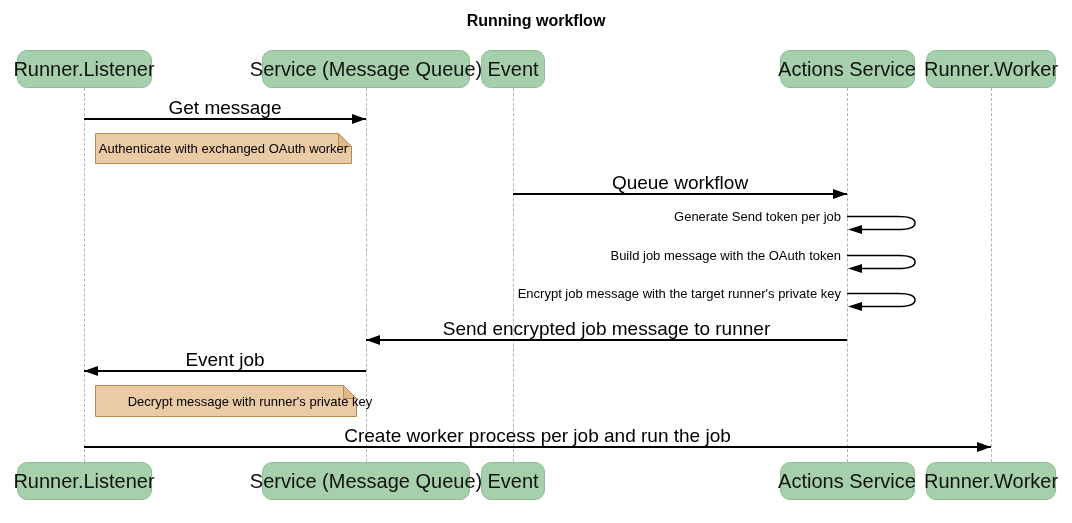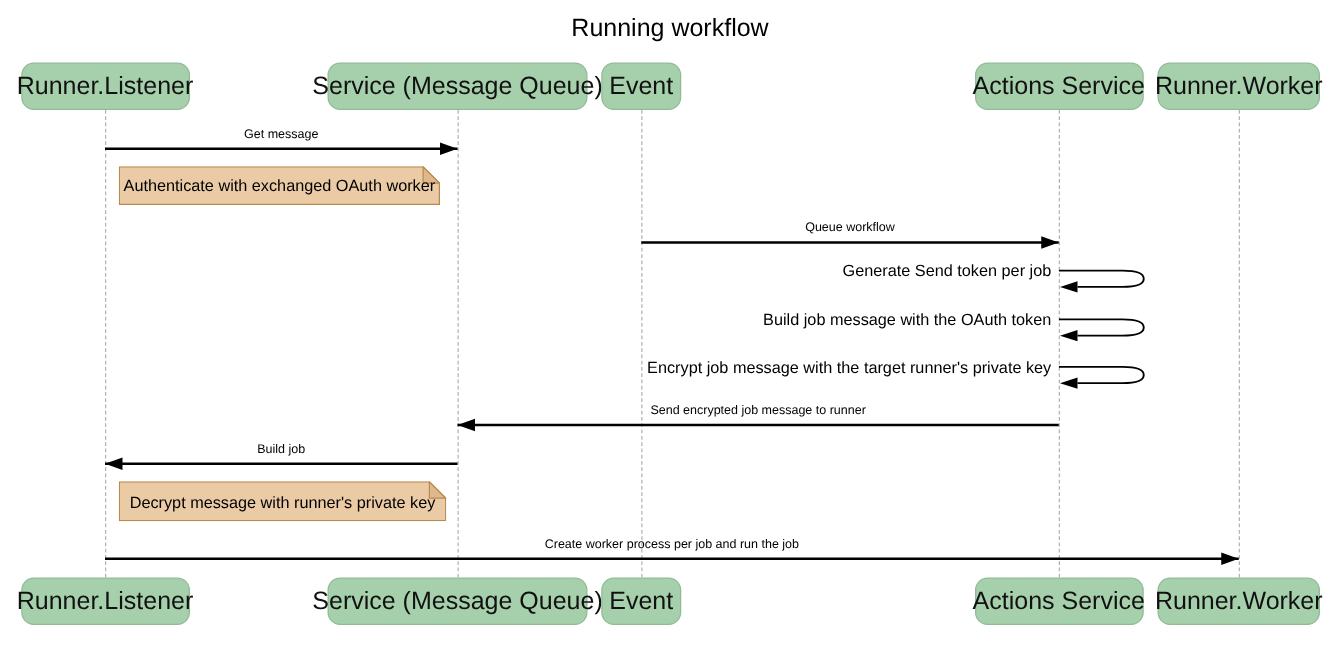--- a/index.html
+++ b/index.html
@@ -5,21 +5,21 @@
   html,body{margin:0;padding:0;background:#fff;}
   .stage{
     position:relative;
     width:1072px;height:523px;
     background:var(--bg,#fff);
     font-family:"Liberation Sans",sans-serif;
     overflow:hidden;
   }
   .title{
     position:absolute;top:12px;left:0;width:100%;
-    text-align:center;font-size:20px;font-weight:normal;
+    text-align:center;font-size:16px;font-weight:bold;
     color:var(--text,#000);
   }
   .actor{
     position:absolute;height:38px;box-sizing:border-box;
     background:var(--actor-fill);
     border:1px solid var(--actor-border);
     border-radius:10px;
     display:flex;align-items:center;justify-content:center;
     font-size:20px;color:#111;white-space:nowrap;
   }
@@ -37,21 +37,21 @@
     border-bottom:5px solid transparent;
   }
   .arrow-left{
     position:absolute;width:0;height:0;
     border-right:14px solid var(--line);
     border-top:5px solid transparent;
     border-bottom:5px solid transparent;
   }
   .msg-label{
     position:absolute;transform:translateX(-50%);
-    font-size:10px;line-height:16px;height:16px;
+    font-size:19px;line-height:16px;height:16px;
     color:var(--text);white-space:nowrap;
   }
   .self-label{
     position:absolute;font-size:13px;line-height:16px;height:16px;
     color:var(--text);white-space:nowrap;text-align:right;
   }
   .self-loop{position:absolute;}
   .note{position:absolute;}
   .note-text{
     position:absolute;inset:0;
@@ -84,21 +84,21 @@
       <div class="arrow-right" style="left: 352px; top: 114px;"></div>
       <div class="msg-label" style="left: 225px; top: 100px;">Get message</div>
       <div class="msg-line" style="left: 513px; top: 193px; width: 334px;"></div>
       <div class="arrow-right" style="left: 833px; top: 189px;"></div>
       <div class="msg-label" style="left: 680px; top: 175px;">Queue workflow</div>
       <div class="msg-line" style="left: 366px; top: 339px; width: 481px;"></div>
       <div class="arrow-left" style="left: 366px; top: 335px;"></div>
       <div class="msg-label" style="left: 606.5px; top: 321px;">Send encrypted job message to runner</div>
       <div class="msg-line" style="left: 84px; top: 370px; width: 282px;"></div>
       <div class="arrow-left" style="left: 84px; top: 366px;"></div>
-      <div class="msg-label" style="left: 225px; top: 352px;">Build job</div>
+      <div class="msg-label" style="left: 225px; top: 352px;">Event job</div>
       <div class="msg-line" style="left: 84px; top: 446px; width: 907px;"></div>
       <div class="arrow-right" style="left: 977px; top: 442px;"></div>
       <div class="msg-label" style="left: 537.5px; top: 428px;">Create worker process per job and run the job</div>
       <div class="self-loop" style="left: 847px; top: 215px; width: 72px; height: 21px;"><svg width="72" height="21" viewBox="0 0 72 21">
           <path d="M0 1.5 H51 C63 1.5 68 4 68 8 C68 12 63 14.5 51 14.5 H15" fill="none" stroke="#000000" stroke-width="1.5"></path>
           <polygon points="1,14.5 15,10 15,19" fill="#000000"></polygon>
         </svg></div>
       <div class="self-label" style="right: 231px; top: 209px;">Generate Send token per job</div>
       <div class="self-loop" style="left: 847px; top: 254px; width: 72px; height: 21px;"><svg width="72" height="21" viewBox="0 0 72 21">
           <path d="M0 1.5 H51 C63 1.5 68 4 68 8 C68 12 63 14.5 51 14.5 H15" fill="none" stroke="#000000" stroke-width="1.5"></path>
@@ -112,15 +112,15 @@
       <div class="self-label" style="right: 231px; top: 286px;">Encrypt job message with the target runner's private key</div>
       <div class="note" style="left: 95px; top: 133px; width: 257px; height: 31px;"><svg width="257" height="31" viewBox="0 0 257 31">
           <path d="M0.5,0.5 L243.5,0.5 L256.5,13.5 L256.5,30.5 L0.5,30.5 Z" fill="#ebcba6" stroke="#b98b50"></path>
           <path d="M243.5,0.5 L243.5,13.5 L256.5,13.5 Z" fill="#e0b88d" stroke="#b98b50"></path>
         </svg></div>
       <div class="note-text" style="position: absolute; left: 95px; top: 133px; width: 257px; height: 31px;">Authenticate with exchanged OAuth worker</div>
       <div class="note" style="left: 95px; top: 385px; width: 262px; height: 32px;"><svg width="262" height="32" viewBox="0 0 262 32">
           <path d="M0.5,0.5 L248.5,0.5 L261.5,13.5 L261.5,31.5 L0.5,31.5 Z" fill="#ebcba6" stroke="#b98b50"></path>
           <path d="M248.5,0.5 L248.5,13.5 L261.5,13.5 Z" fill="#e0b88d" stroke="#b98b50"></path>
         </svg></div>
-      <div class="note-text" style="position: absolute; left: 95px; top: 385px; width: 262px; height: 32px;">Decrypt message with runner's private key</div>
+      <div class="note-text" style="position: absolute; left: 95px; top: 385px; width: 262px; height: 32px; padding-left: 24px;">Decrypt message with runner's private key</div>
     </div>
 </div>
 
 </body></html>

